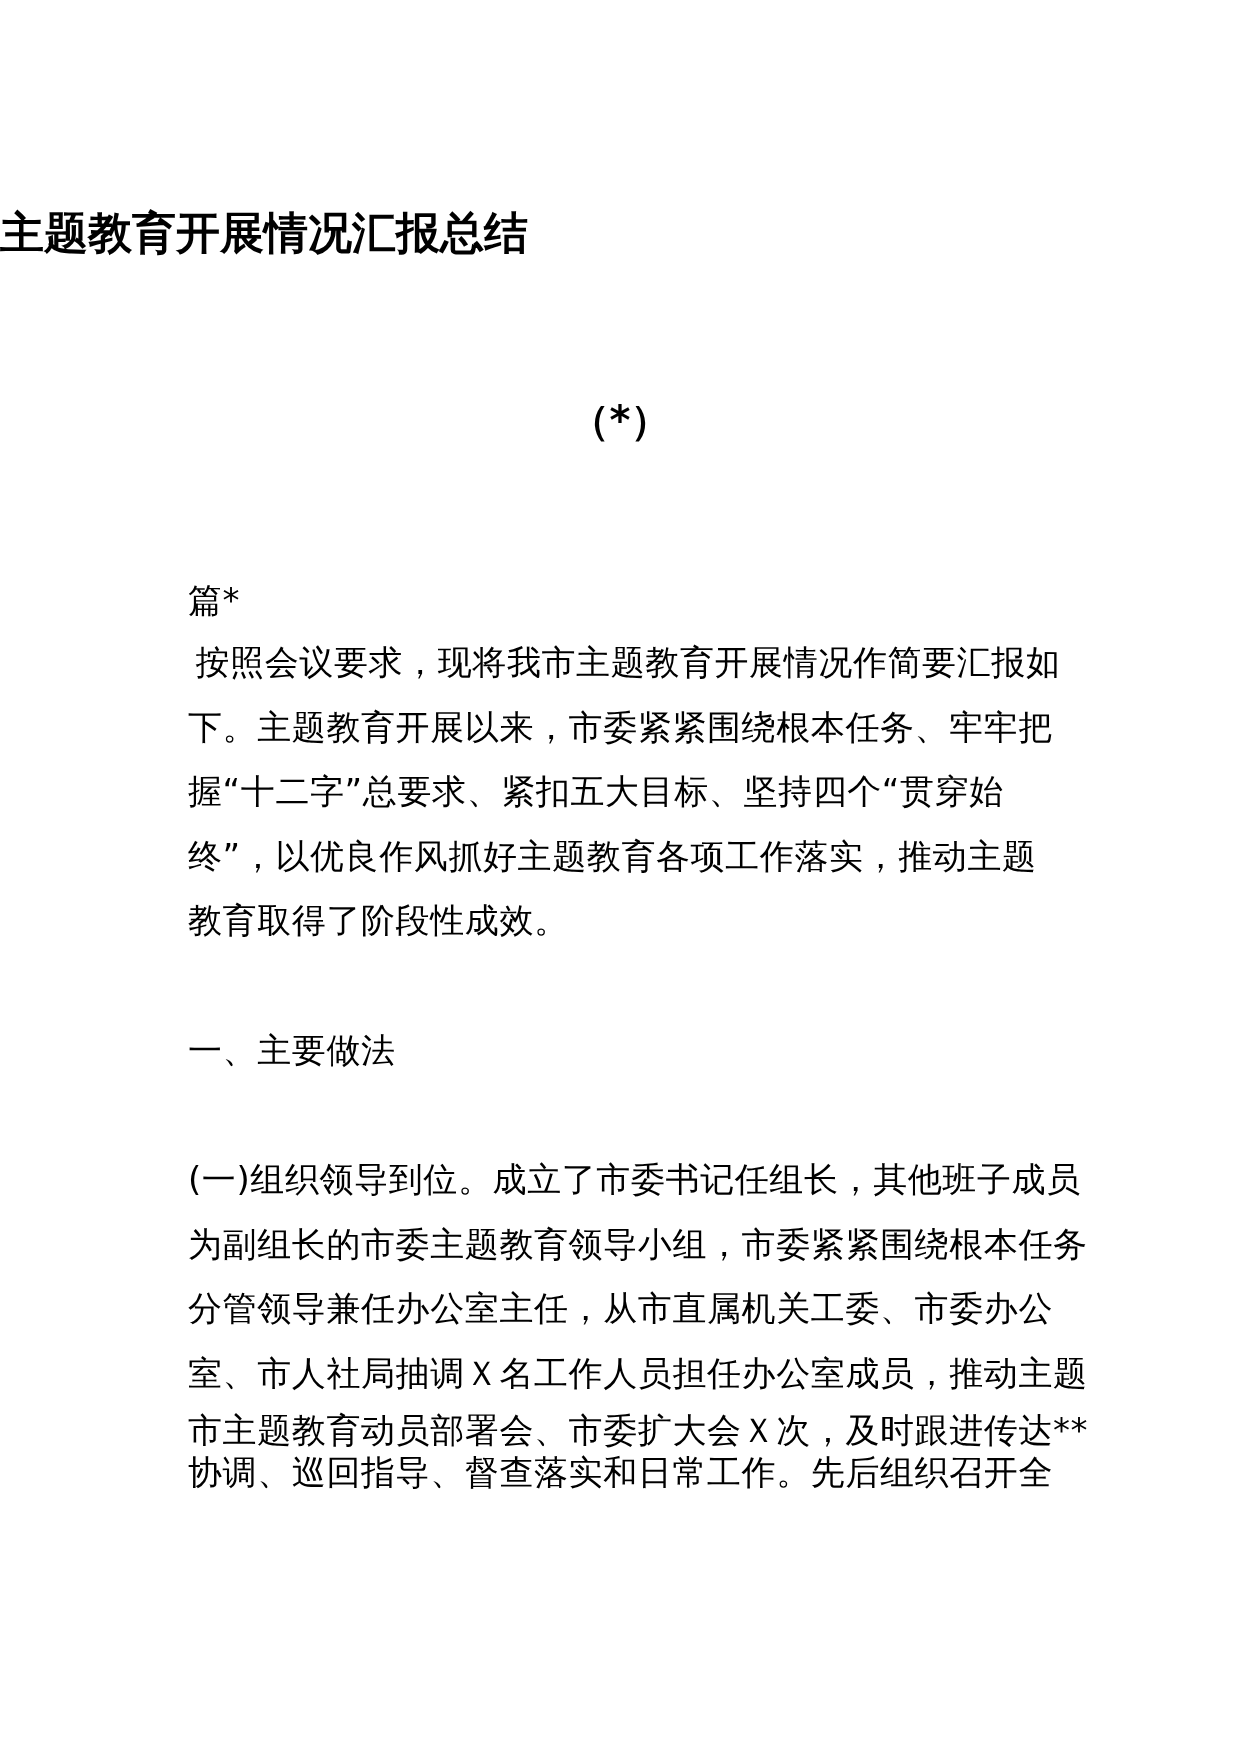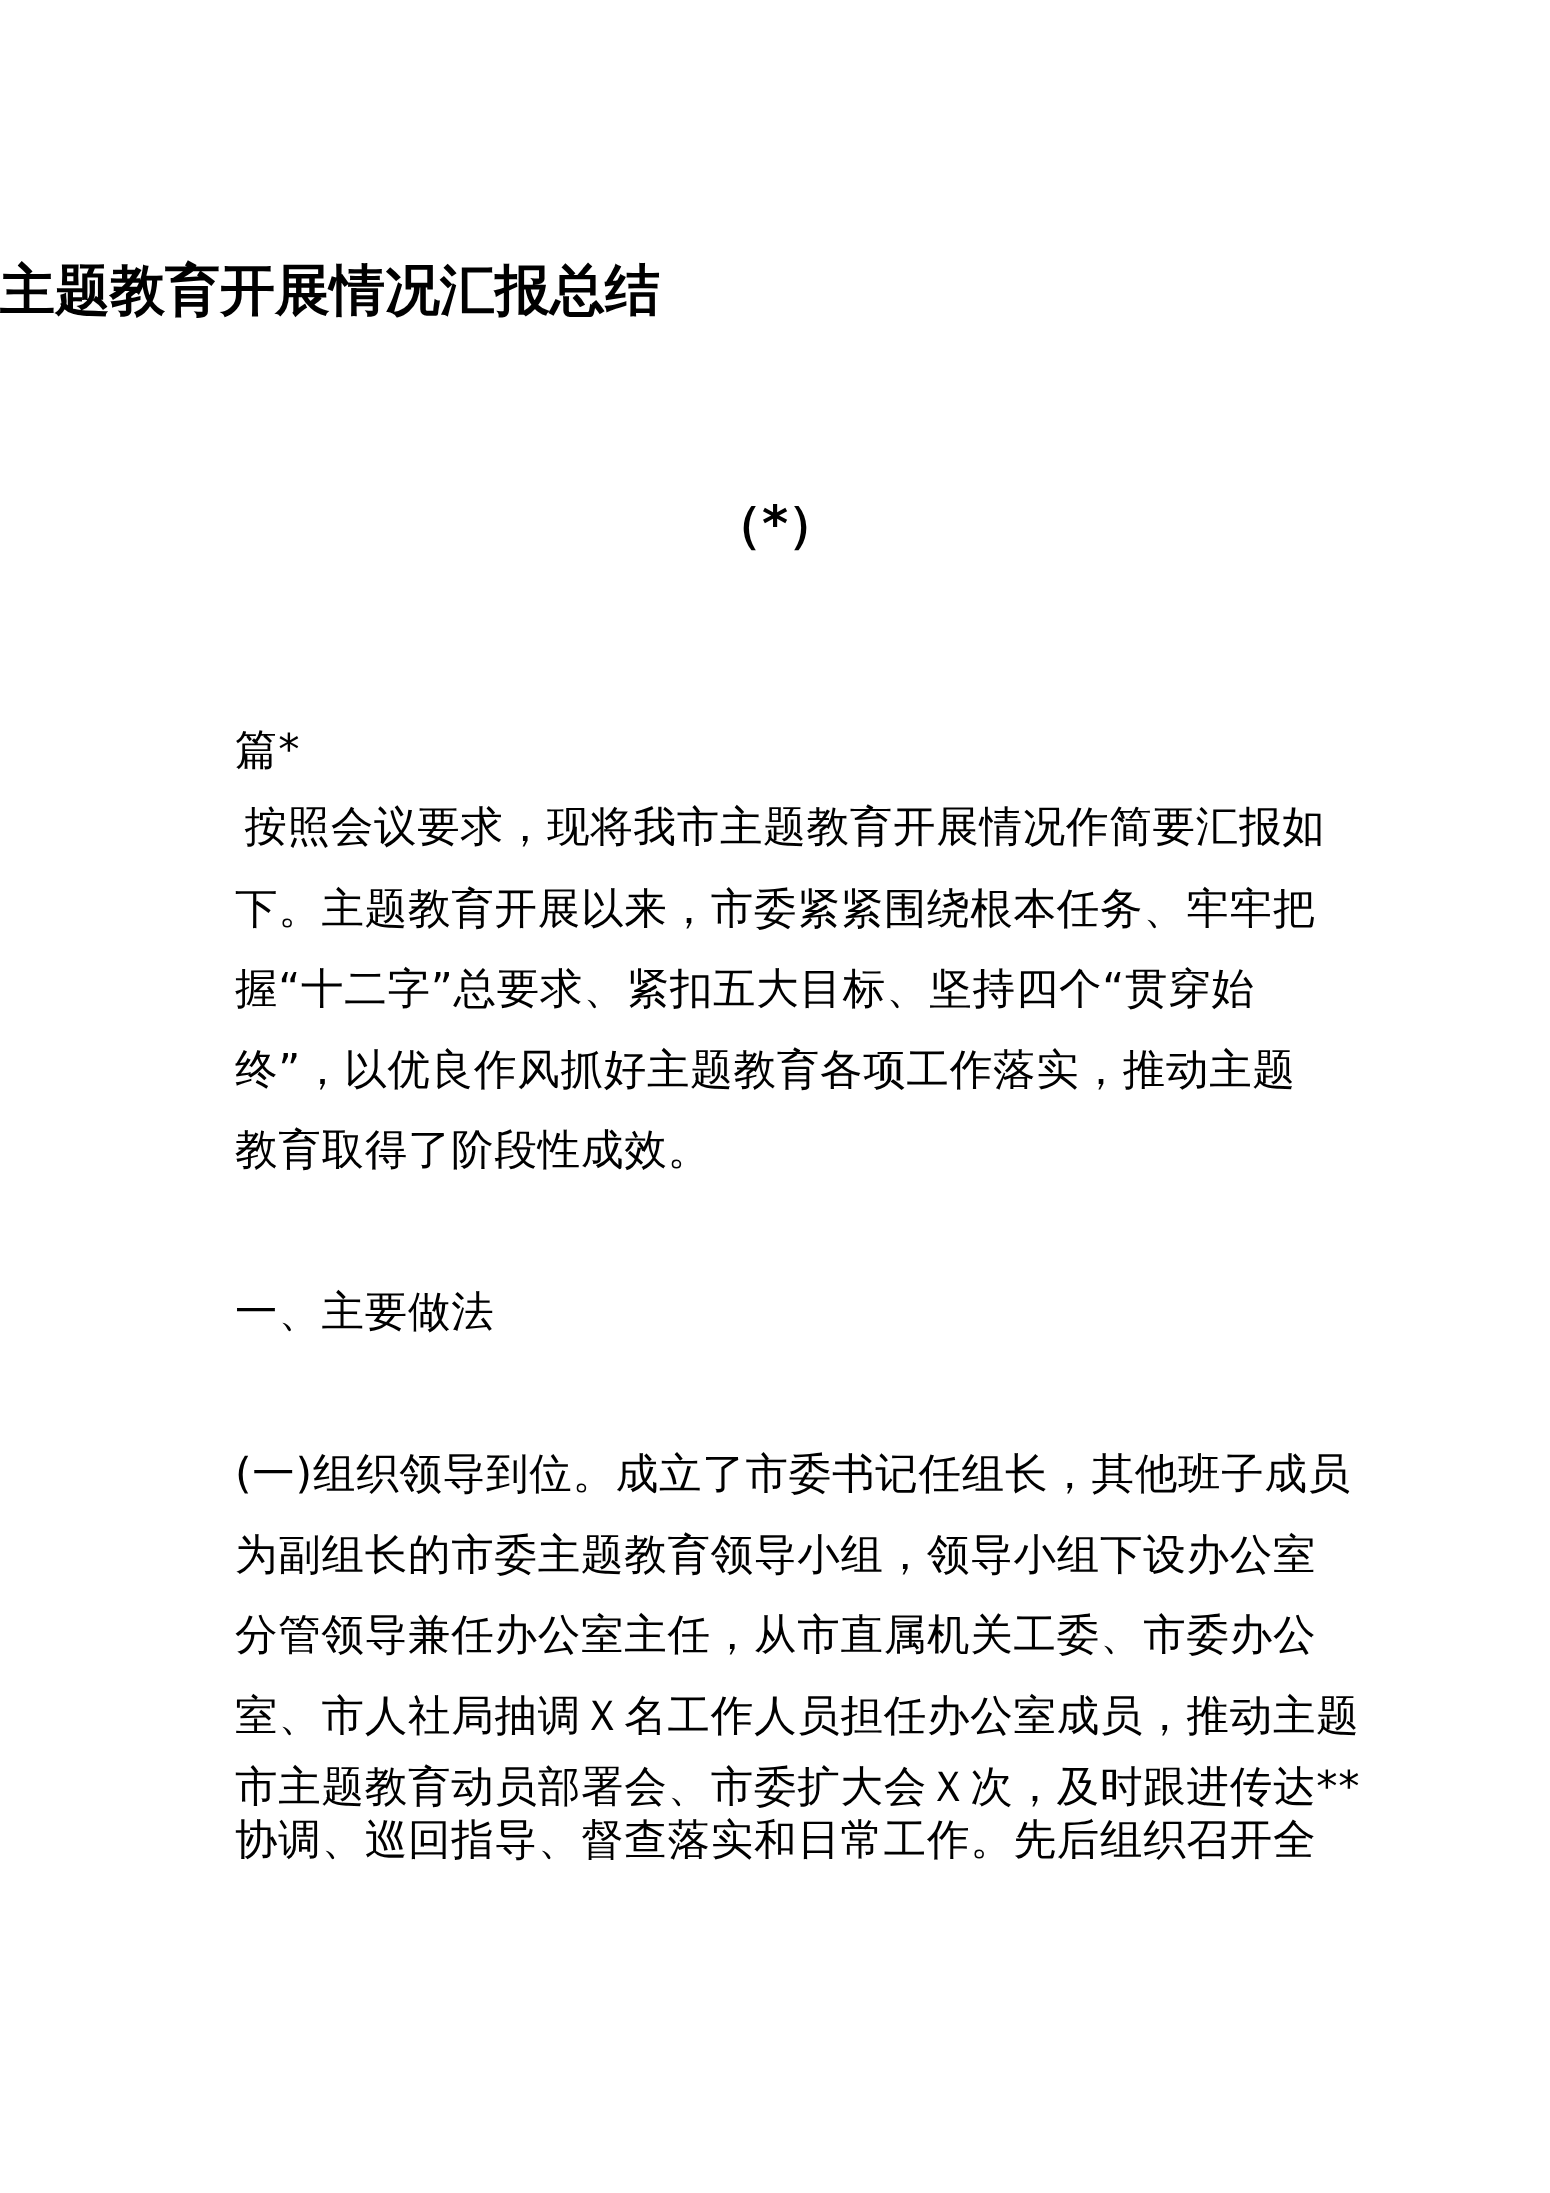--- a/index.html
+++ b/index.html
@@ -64,18 +64,18 @@
 
   <div class="text-line" style="top:640px;text-align:center;">按照会议要求，现将我市主题教育开展情况作简要汇报如</div>
   <div class="text-line" style="top:705px;">下。主题教育开展以来，市委紧紧围绕根本任务、牢牢把</div>
   <div class="text-line" style="top:769px;">握“十二字”总要求、紧扣五大目标、坚持四个“贯穿始</div>
   <div class="text-line" style="top:834px;">终”，以优良作风抓好主题教育各项工作落实，推动主题</div>
   <div class="text-line" style="top:1028px;">一、主要做法</div>
 
   <div class="text-line" style="top:898px;">教育取得了阶段性成效。</div>
 
   <div class="text-line" style="top:1157px;">(一)组织领导到位。成立了市委书记任组长，其他班子成员</div>
-  <div class="text-line" style="top:1222px;">为副组长的市委主题教育领导小组，领导小组下设办公室</div>
+  <div class="text-line" style="top:1222px;">为副组长的市委主题教育领导小组，市委紧紧围绕根本任务</div>
   <div class="text-line" style="top:1286px;">分管领导兼任办公室主任，从市直属机关工委、市委办公</div>
   <div class="text-line" style="top:1351px;">室、市人社局抽调Ｘ名工作人员担任办公室成员，推动主题</div>
   <div class="text-line" style="top:1430px;margin-top:20px;">协调、巡回指导、督查落实和日常工作。先后组织召开全</div>
   <div class="text-line" style="top:1408px;">市主题教育动员部署会、市委扩大会Ｘ次，及时跟进传达**</div>
 </div>
 
 </body></html>

